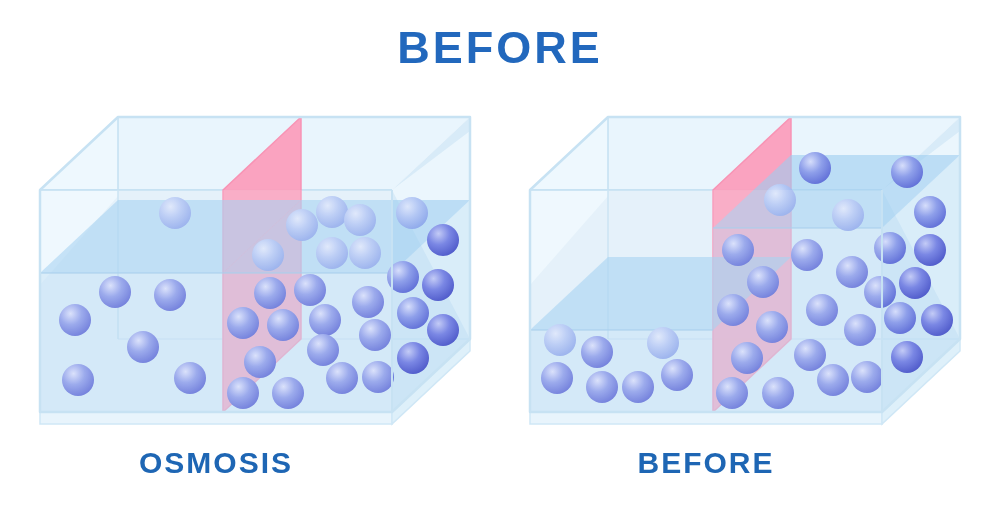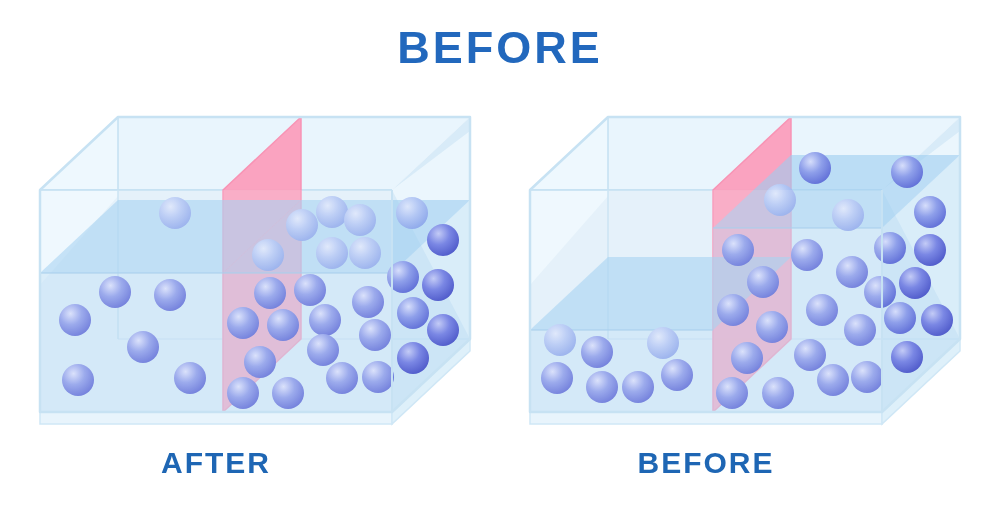--- a/index.html
+++ b/index.html
@@ -118,21 +118,21 @@
           <circle cx="348" cy="267" r="16" fill="url(#g-mid-before)"></circle>
           <circle cx="213" cy="283" r="16" fill="url(#g-mid-before)"></circle>
           <circle cx="258" cy="283" r="16" fill="url(#g-mid-before)"></circle>
         </g>
         <polygon points="10,80 362,80 362,302 10,302" fill="#ffffff" opacity="0.12"></polygon>
         <polygon points="10,302 362,302 362,314 10,314" fill="#e8f4fc" stroke="#cfe7f6" stroke-width="1.5"></polygon>
         <polygon points="362,302 440,229 440,241 362,314" fill="#def0fa" stroke="#cfe7f6" stroke-width="1.5"></polygon>
         <polygon points="10,80 88,7 440,7 440,229 362,302 10,302" fill="none" stroke="#c7e2f3" stroke-width="2.5" stroke-linejoin="round"></polygon>
         <line x1="362" y1="80" x2="362" y2="302" stroke="#c7e2f3" stroke-width="2"></line>
       </svg>
-    <div class="panel-label" style="color: rgb(30, 102, 180);">AFTER</div>
+    <div class="panel-label" style="color: rgb(30, 102, 180);">OSMOSIS</div>
   </section>
 
   <section class="panel panel-after">
     <svg class="tank" role="img" viewBox="0 0 450 320">
         <defs>
           <radialGradient id="g-light-after" cx="36%" cy="30%" r="78%">
             <stop offset="0%" stop-color="#dce6fb"></stop>
             <stop offset="45%" stop-color="#b3c7f4"></stop>
             <stop offset="100%" stop-color="#8ba6ea"></stop>
           </radialGradient>

